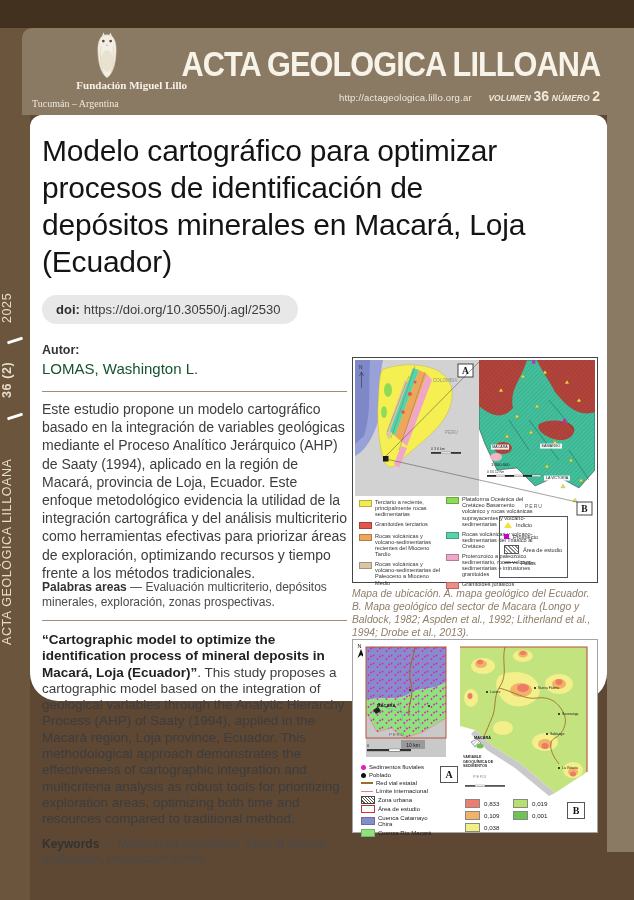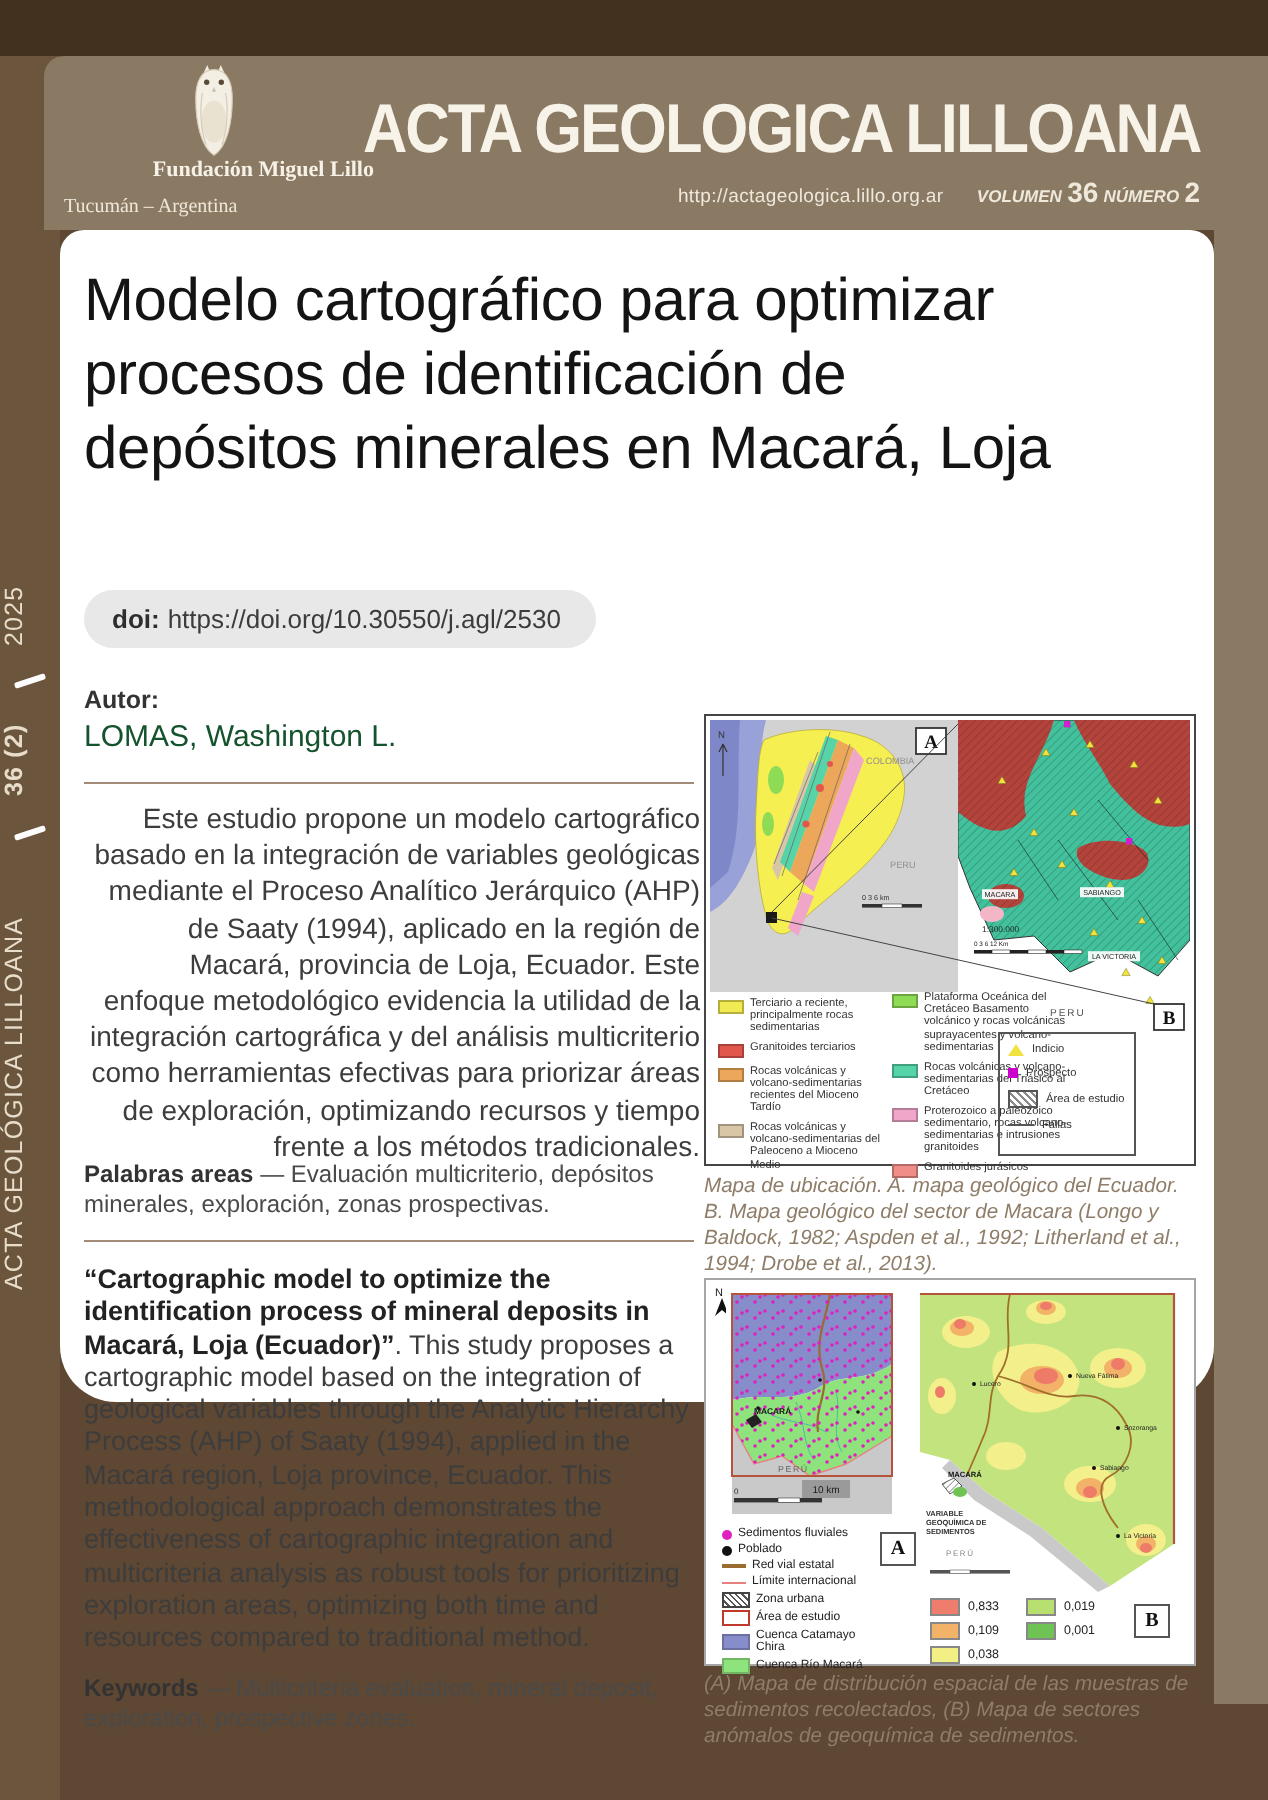--- a/index.html
+++ b/index.html
@@ -32,21 +32,21 @@
   .sep1{top:311px;} .sep2{top:387px;}
 
   
   .title{position:absolute;left:12px;top:17px;width:566px;font-size:30px;line-height:37px;letter-spacing:-.2px;color:#141414;font-weight:400;margin:0;}
   .doi{position:absolute;left:12px;top:180px;background:#e9e8e8;border-radius:16px;padding:7px 18px 7px 14px;font-size:13px;color:#3c3c3c;white-space:nowrap;}
   .doi b{color:#2e2e2e;margin-right:4px;}
   .author-label{position:absolute;left:12px;top:228px;font-size:12.5px;font-weight:bold;color:#333;}
   .author-name{position:absolute;left:12px;top:245px;font-size:15px;color:#14532d;}
   .rule{position:absolute;left:12px;width:305px;height:0;border-top:1px solid #a28b77;}
   .rule1{top:276px;} .rule2{top:505px;}
-  .abs-es{position:absolute;left:12px;top:285px;width:308px;font-size:14px;line-height:18.2px;color:#3d3d3d;margin:0;text-align:right;}
+  .abs-es{position:absolute;left:12px;top:285px;width:308px;font-size:14px;line-height:18.2px;color:#3d3d3d;margin:0;}
   .kw{position:absolute;left:12px;width:302px;font-size:12px;line-height:15.2px;color:#4a4a4a;margin:0;}
   .kw b{color:#333;}
   .kw-es{top:465px;} .kw-en{top:722px;}
   .abs-en{position:absolute;left:12px;top:517px;width:308px;font-size:13.5px;line-height:16.3px;color:#3d3d3d;margin:0;}
   .abs-en b{color:#222;}
 
   
   .fig1{position:absolute;left:322px;top:242px;width:244px;height:224px;border:1px solid #454545;background:#fff;}
   .fig2{position:absolute;left:322px;top:524px;width:244px;height:192px;border:1px solid #a5a5a5;background:#fff;}
   .cap{position:absolute;left:322px;width:248px;font-size:10.3px;line-height:13px;font-style:italic;color:#8e7d68;margin:0;}
@@ -127,20 +127,21 @@
   </div>
 
   <div class="right-strip"></div>
 
   <div class="card">
 
     <h1 class="title">
       <div>Modelo cartográfico para optimizar</div>
       <div>procesos de identificación de</div>
       <div>depósitos minerales en Macará, Loja</div>
+      <div>(Ecuador)</div>
     </h1>
 
     <div class="doi">
       <b>doi:</b><span>https://doi.org/10.30550/j.agl/2530</span>
     </div>
 
     <div class="author-label">Autor:</div>
     <div class="author-name">LOMAS, Washington L.</div>
 
     <div class="rule rule1"></div>
@@ -509,16 +510,15 @@
             <span class="t">0,019</span>
           </div>
         <div class="r3">
             <span class="sw2" style="background-color: rgb(110, 195, 84);"></span>
             <span class="t">0,001</span>
           </div>
       </div>
       <div class="letterbox bBox">B</div>
     </div>
 
-    <p class="cap cap2">(A) Mapa de distribución espacial de las muestras de sedimentos recolectados, (B) Mapa de sectores anómalos de geoquímica de sedimentos.</p>
 
   </div>
 </div>
 
 </body></html>

